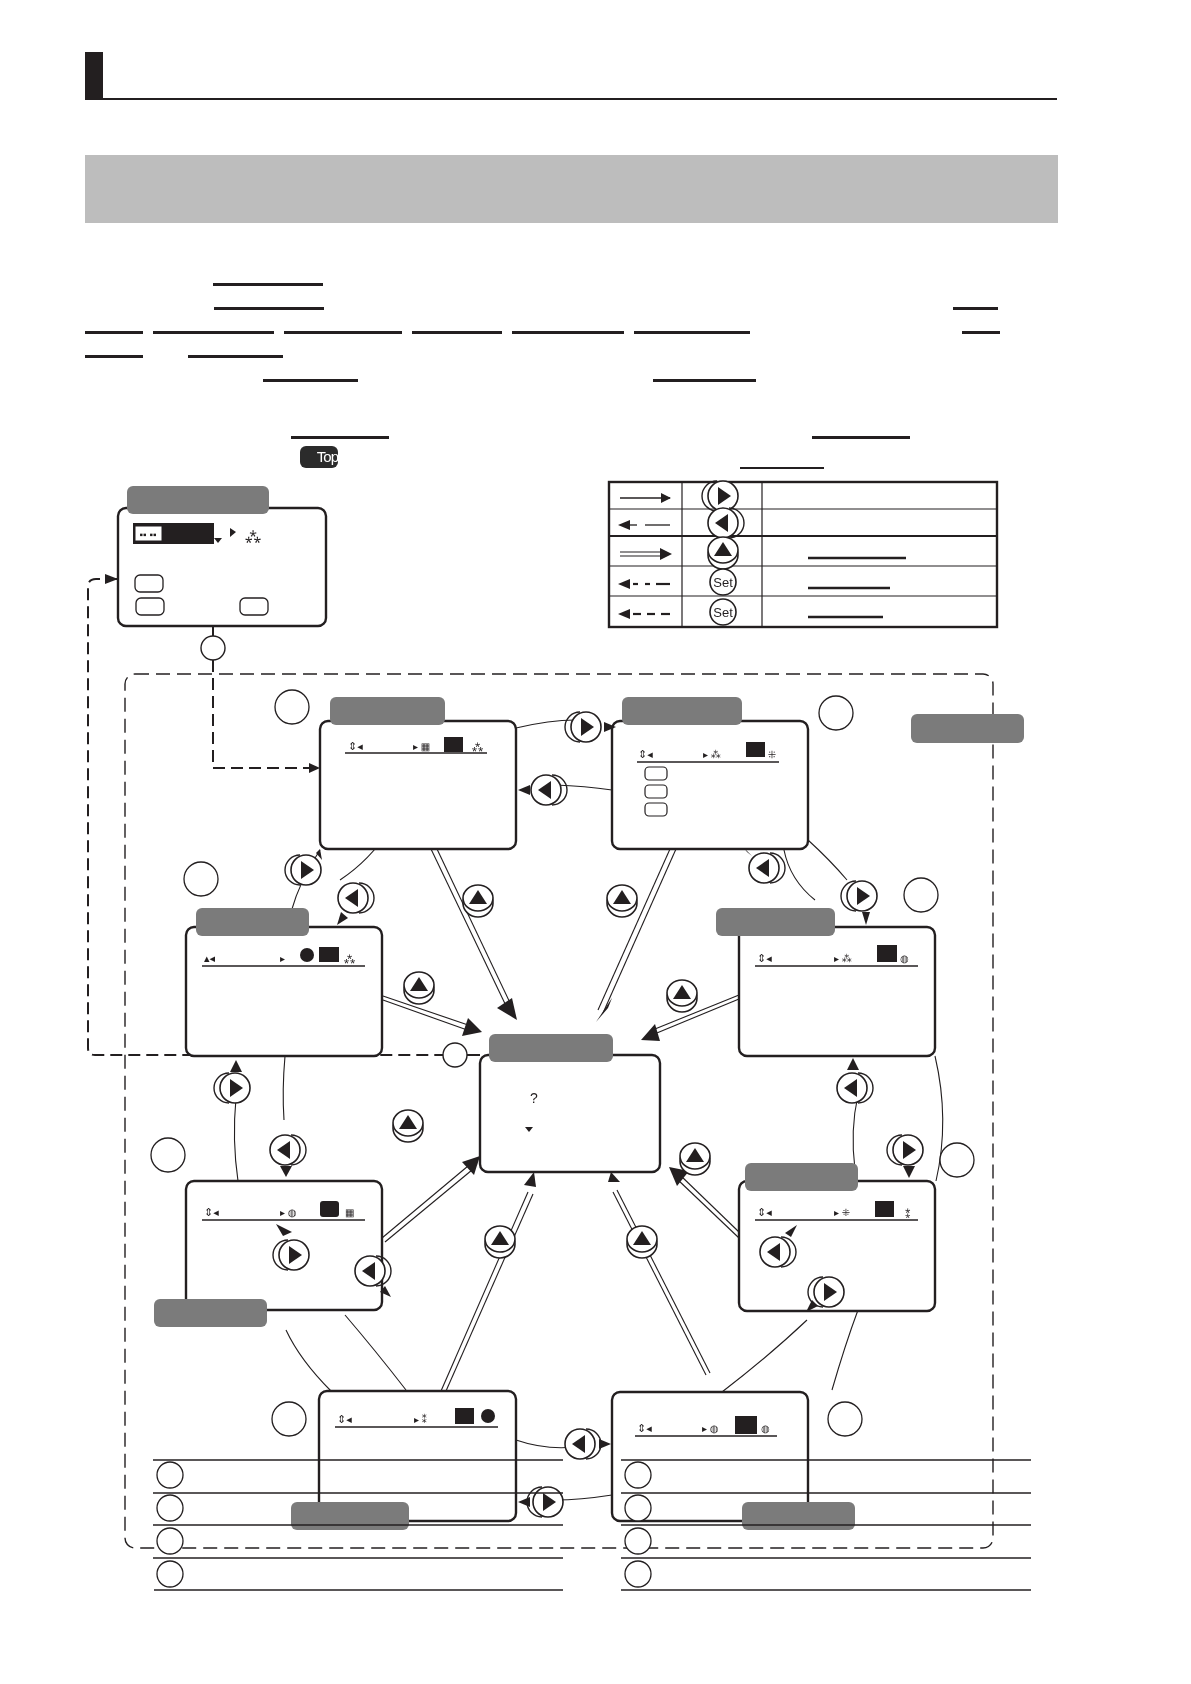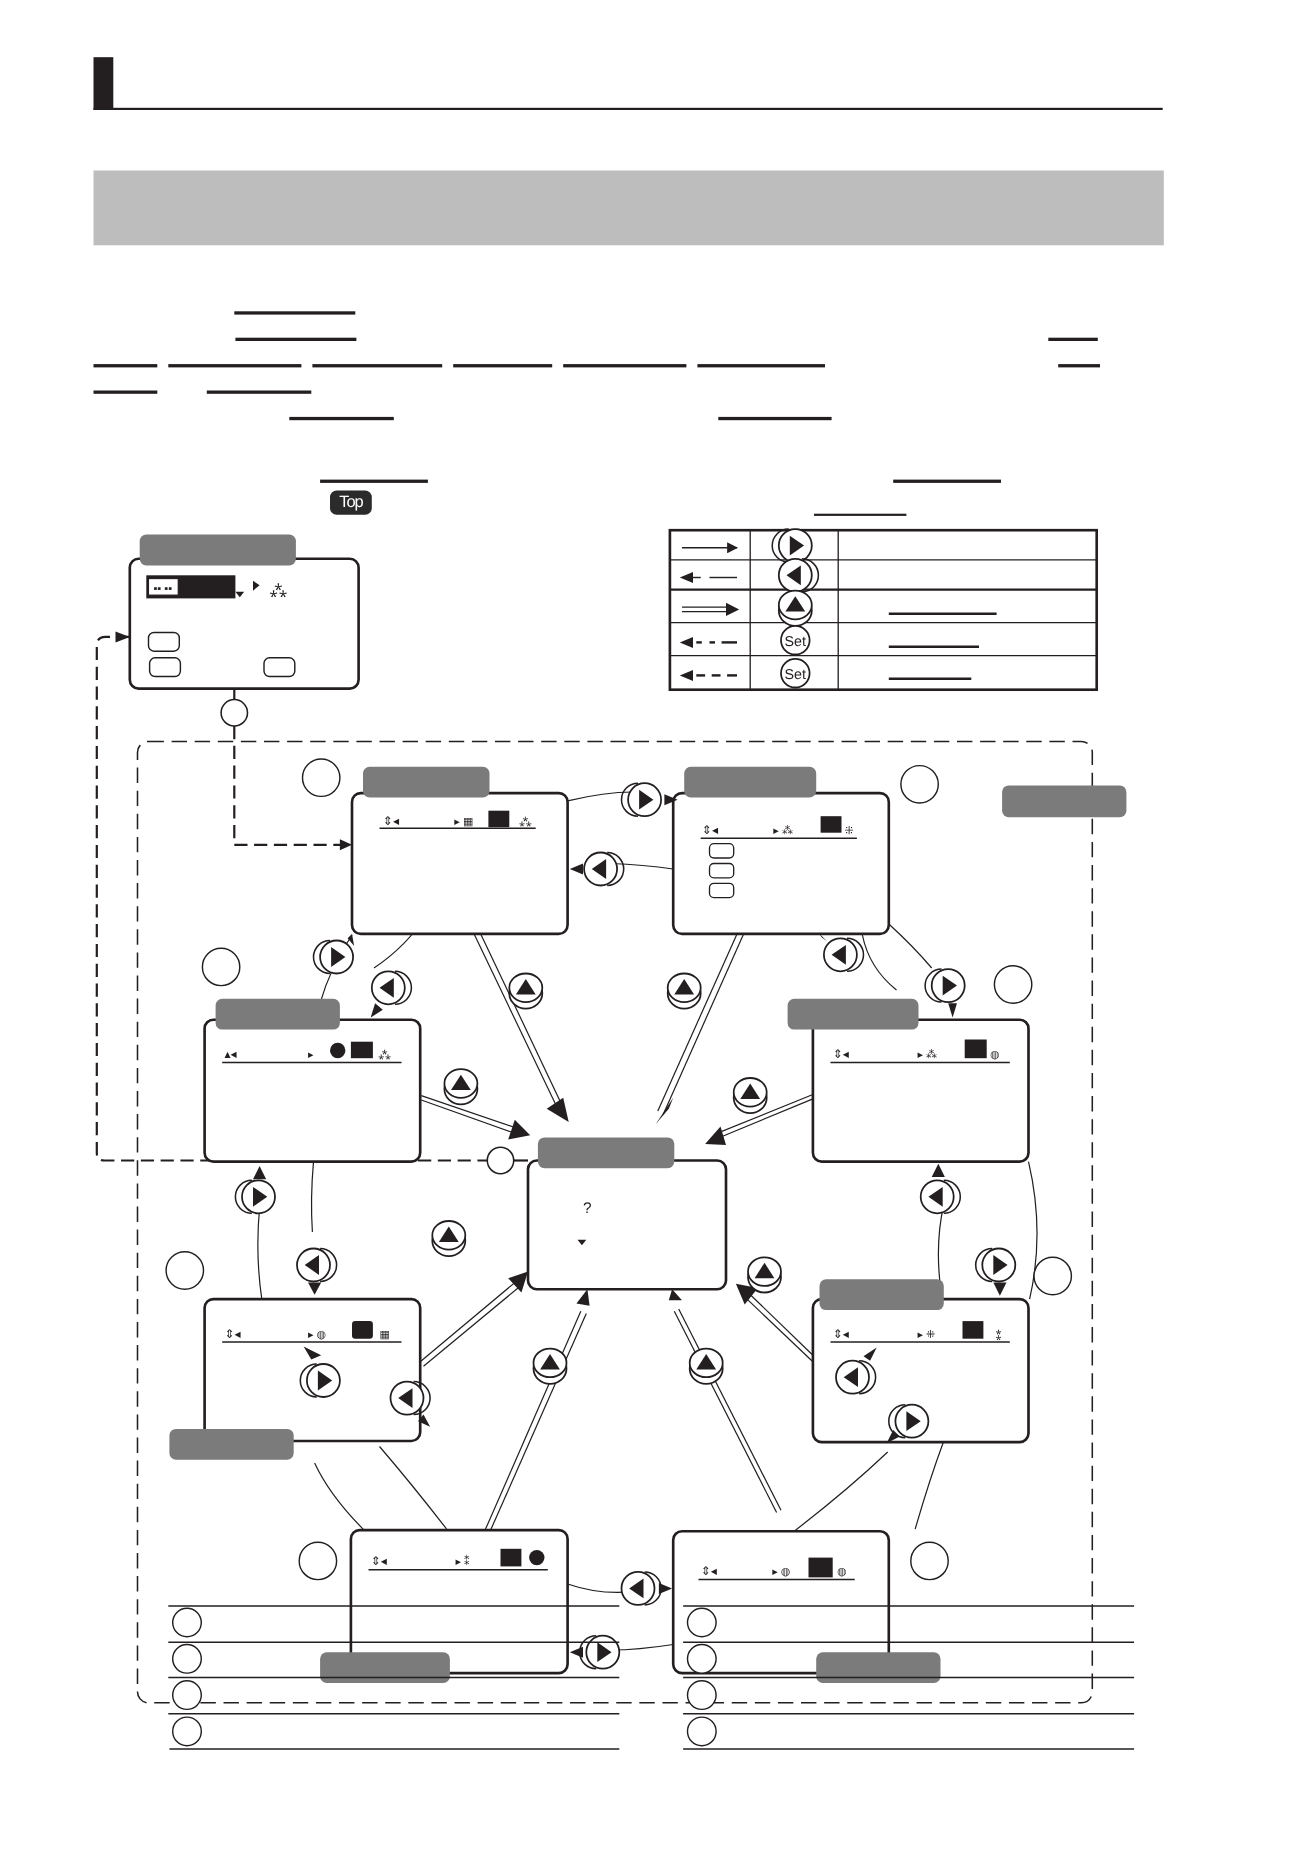--- a/index.html
+++ b/index.html
@@ -2,21 +2,21 @@
 <html><head>
 <meta charset="utf-8">
 <style>
   html, body { margin:0; padding:0; background:#ffffff; }
   body { width:1191px; height:1684px; position:relative; overflow:hidden; font-family:"Liberation Sans", sans-serif; }
   .abs { position:absolute; }
   .sec-bar { left:85px; top:52px; width:18px; height:48px; background:#231f20; }
   .sec-rule { left:85px; top:98px; width:972px; height:2px; background:#231f20; }
   .title-band { left:85px; top:155px; width:973px; height:68px; background:#bdbdbd; }
   .ul { position:absolute; height:3px; background:#231f20; }
-  .top-badge { left:300px; top:446px; width:38px; height:22px; background:#2b2b2b; border-radius:6px; color:#fff; font-size:15px; text-align:center; line-height:22px; letter-spacing:-1px; }
+  .top-badge { left:300px; top:446px; width:38px; height:22px; background:#2b2b2b; border-radius:6px; color:#fff; font-size:15px; text-align:right; line-height:22px; letter-spacing:-1px; }
   svg text { font-family:"Liberation Sans", sans-serif; }
 </style>
 </head>
 <body>
 
 <div class="abs sec-bar"></div>
 <div class="abs sec-rule"></div>
 <div class="abs title-band">
   <span></span>
 </div>

